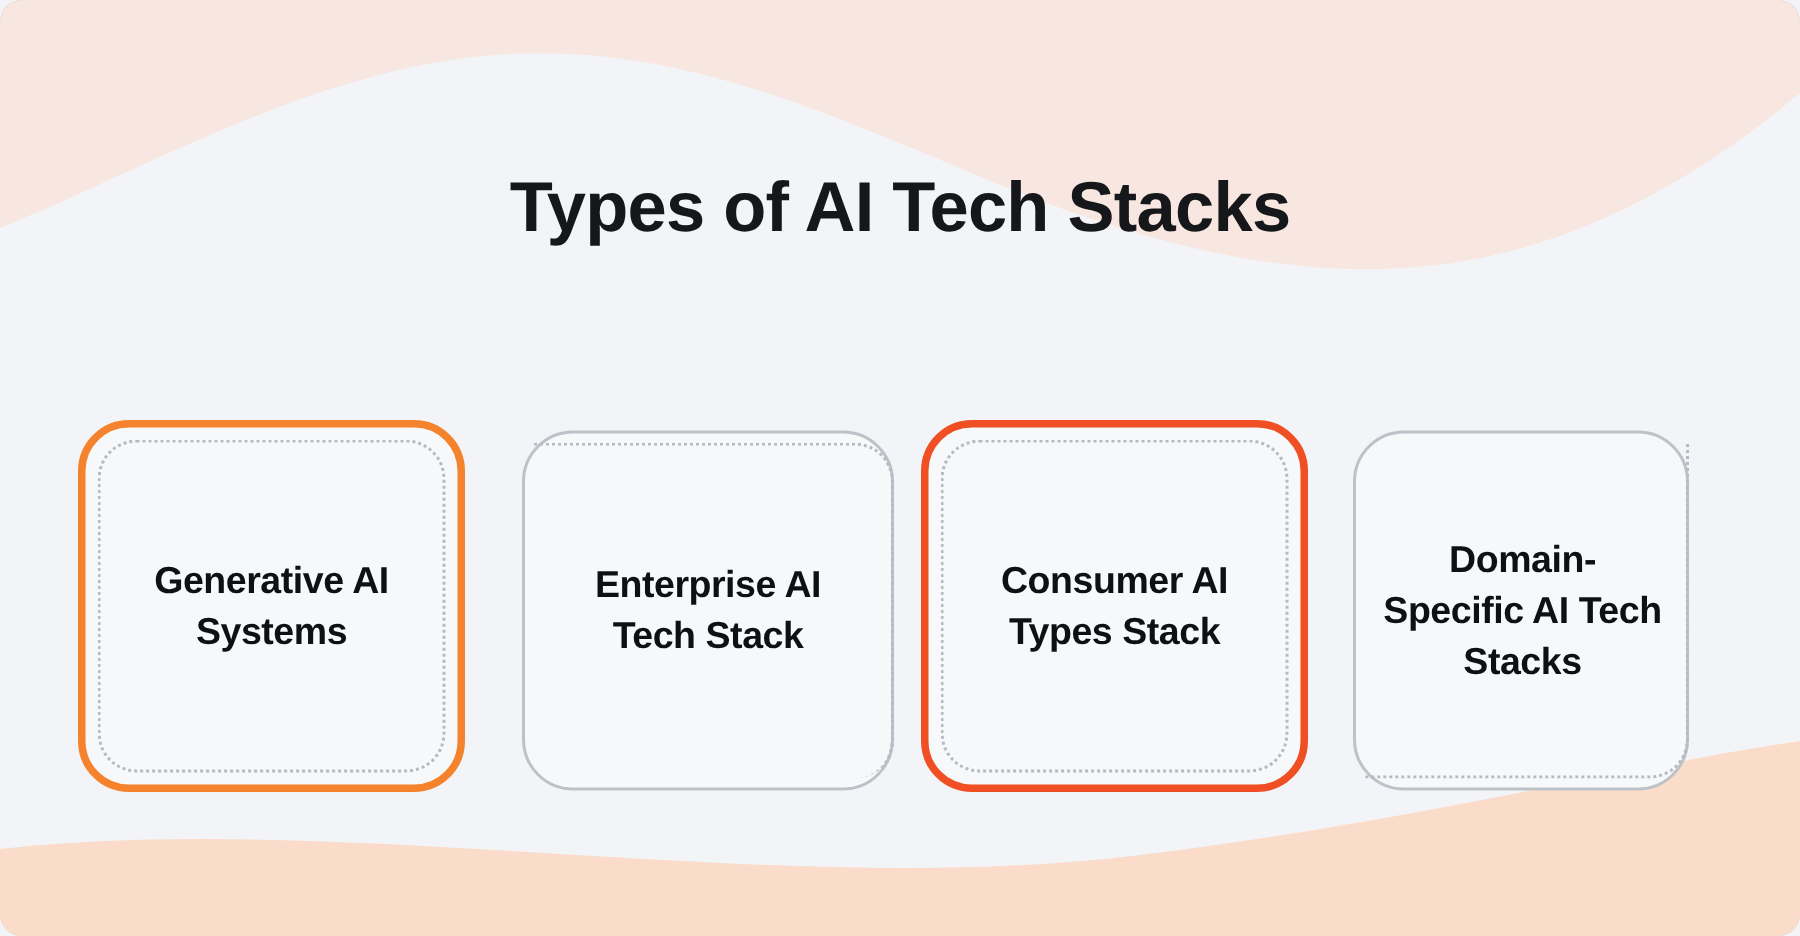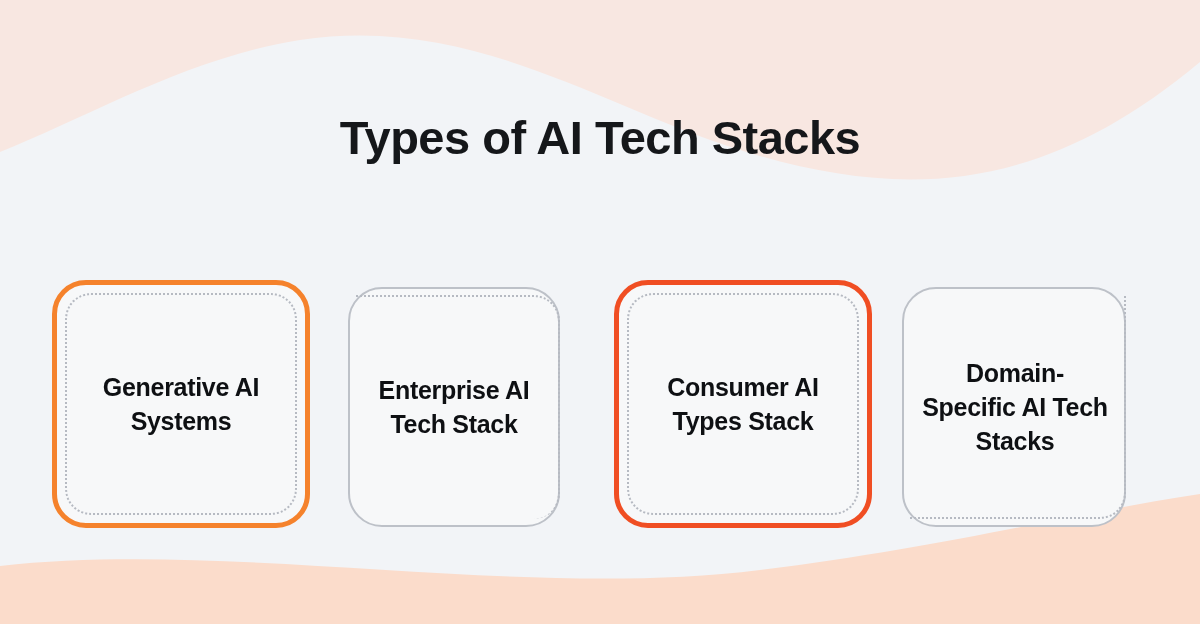--- a/index.html
+++ b/index.html
@@ -13,20 +13,21 @@
     font-family: "Liberation Sans", sans-serif;
     background: #F2F4F7;
   }
 
   .canvas {
     position: relative;
     width: 1200px;
     height: 624px;
     background: #a16207;
     overflow: hidden;
+    border-radius: 15px;
   }
 
   .bg-waves {
     position: absolute;
     inset: 0;
     width: 1200px;
     height: 624px;
     display: block;
   }
 
@@ -90,21 +91,21 @@
   }
   #card-0 .card-inner {
     left: 8px; top: 8px; right: 8px; bottom: 8px;
     border: 2px dotted #B6BAC2;
   }
   #card-0 .card-label { width: 210px; }
 
   
   #card-1 {
     left: 296px;
-    width: 212px;
+    width: 248px;
     height: 240px;
     top: 7px;
     border: 2px solid #BDC1C8;
   }
   #card-1 .card-inner {
     left: 6px; top: 6px; right: -2px; bottom: 6px;
     border: 0;
     border-right: 2px dotted #B6BAC2;
     border-top: 2px dotted #B6BAC2;
     border-radius: 0 26px 26px 0;

